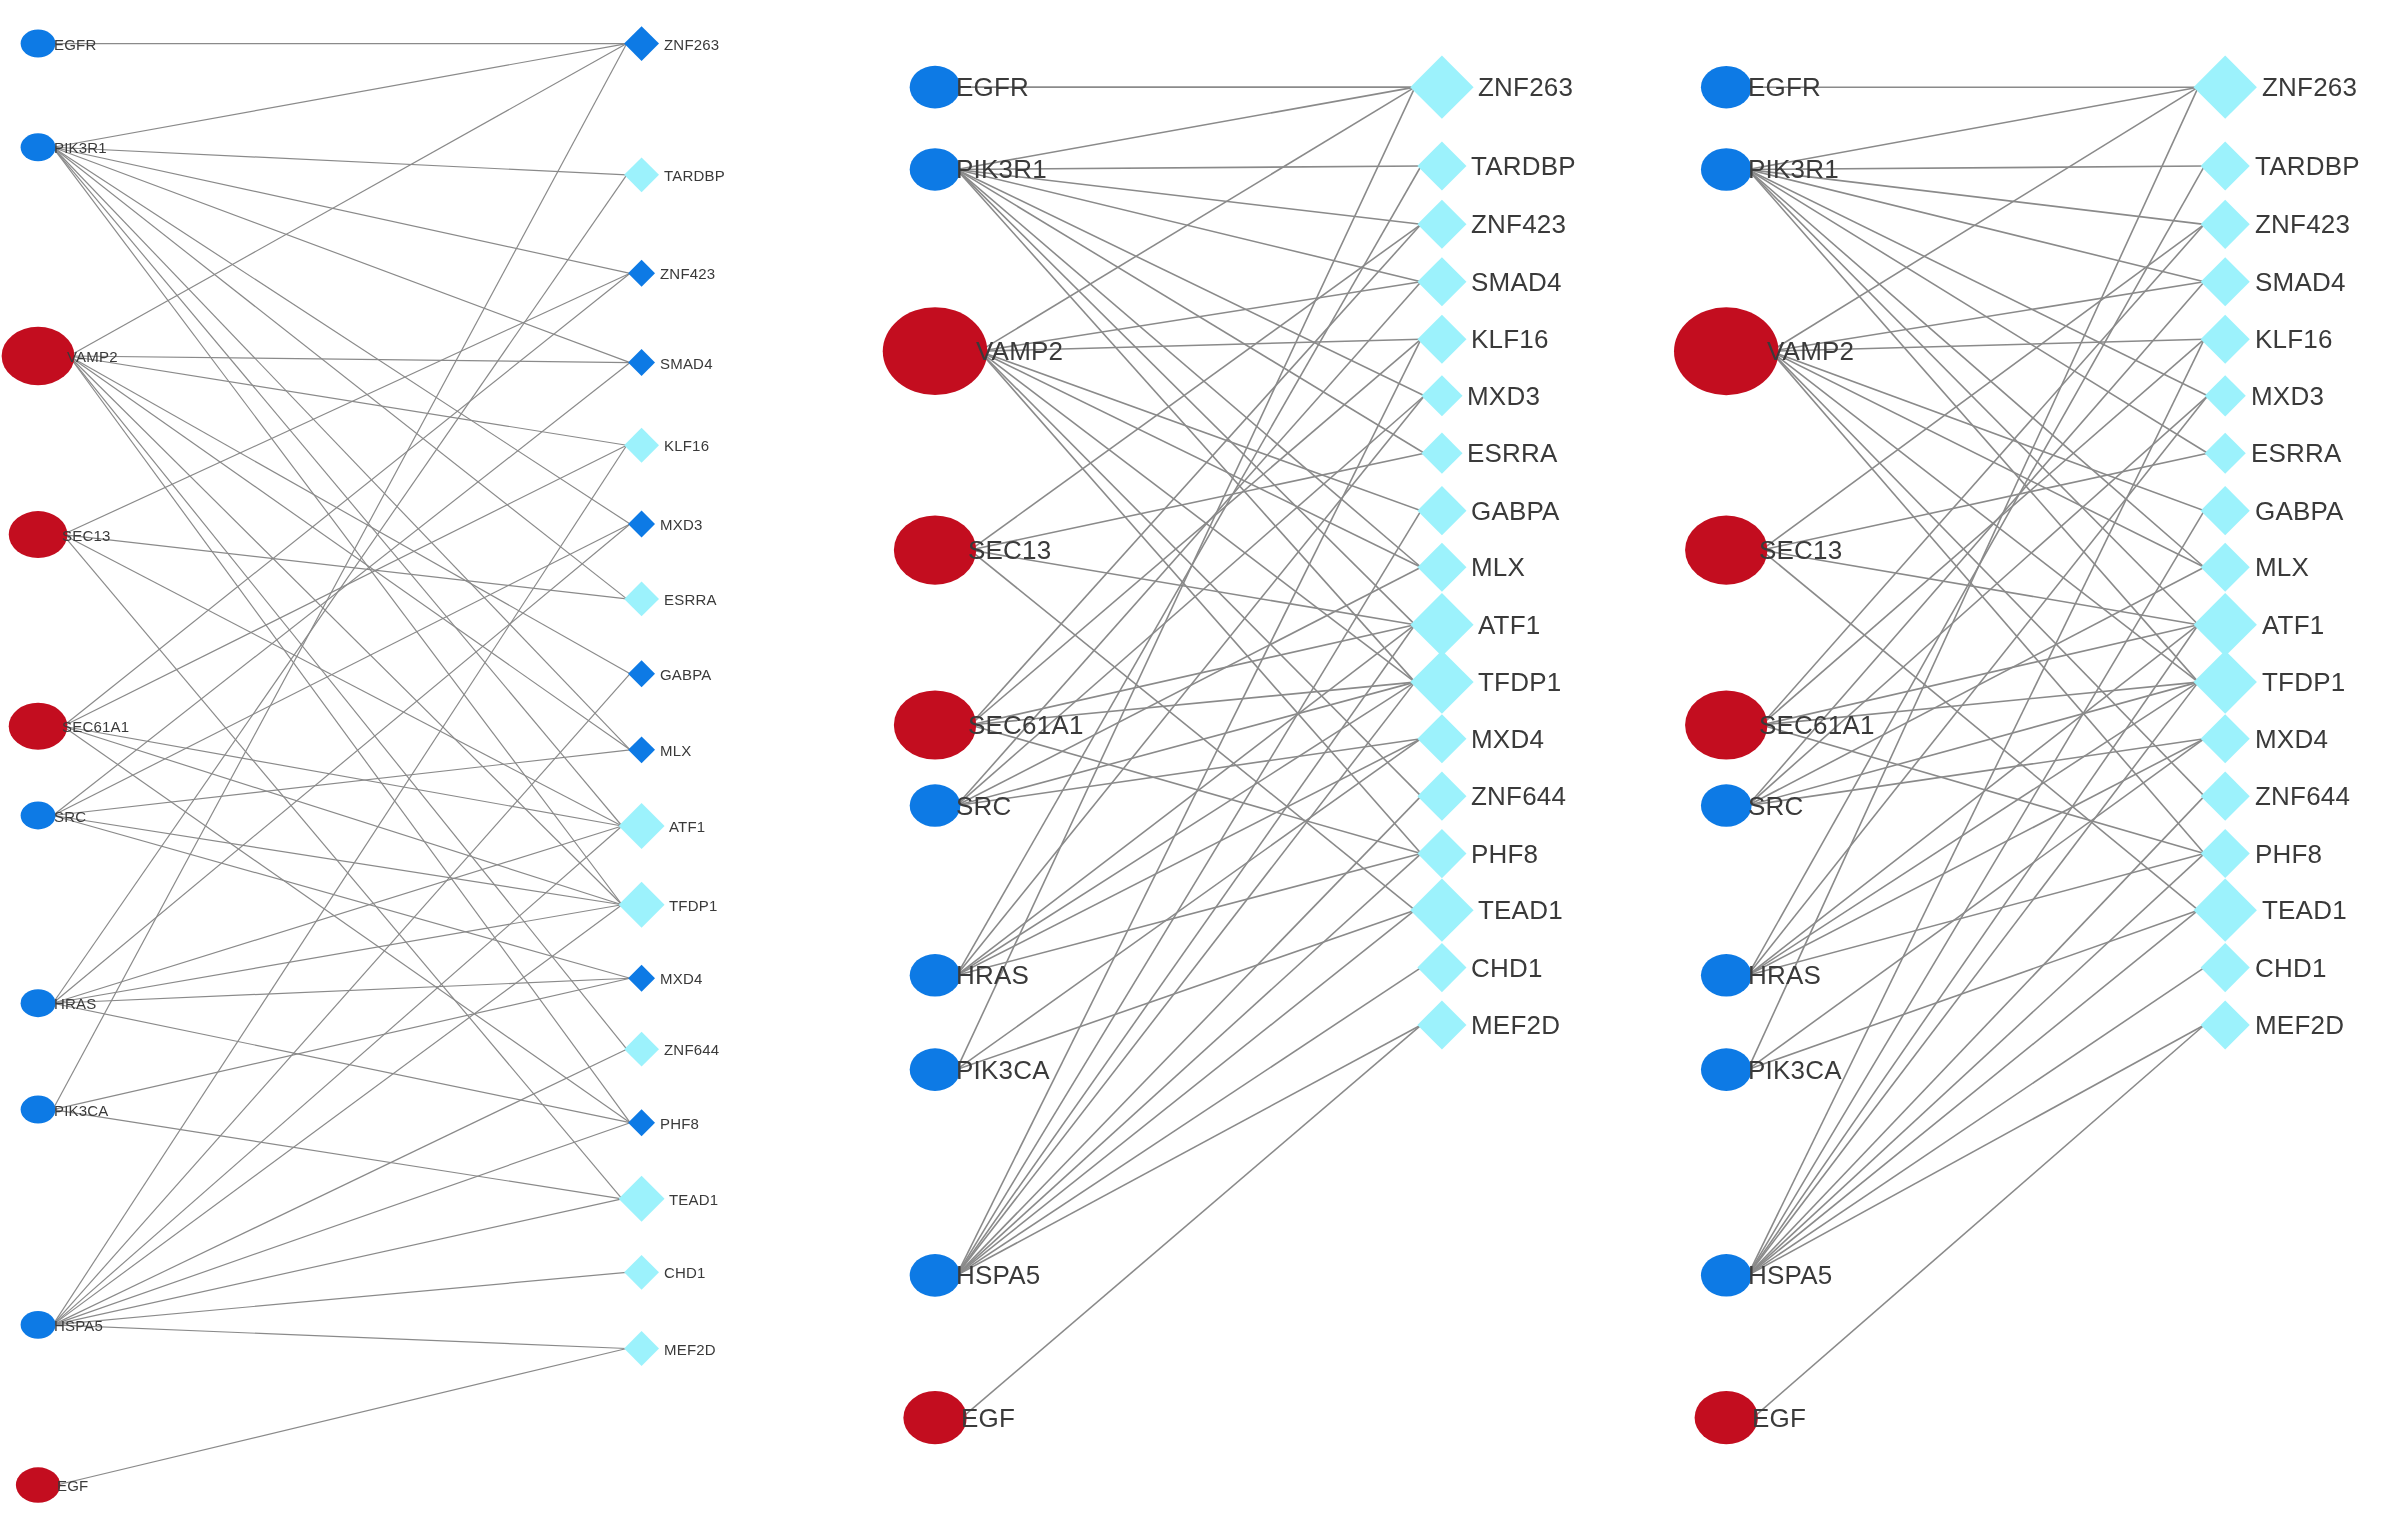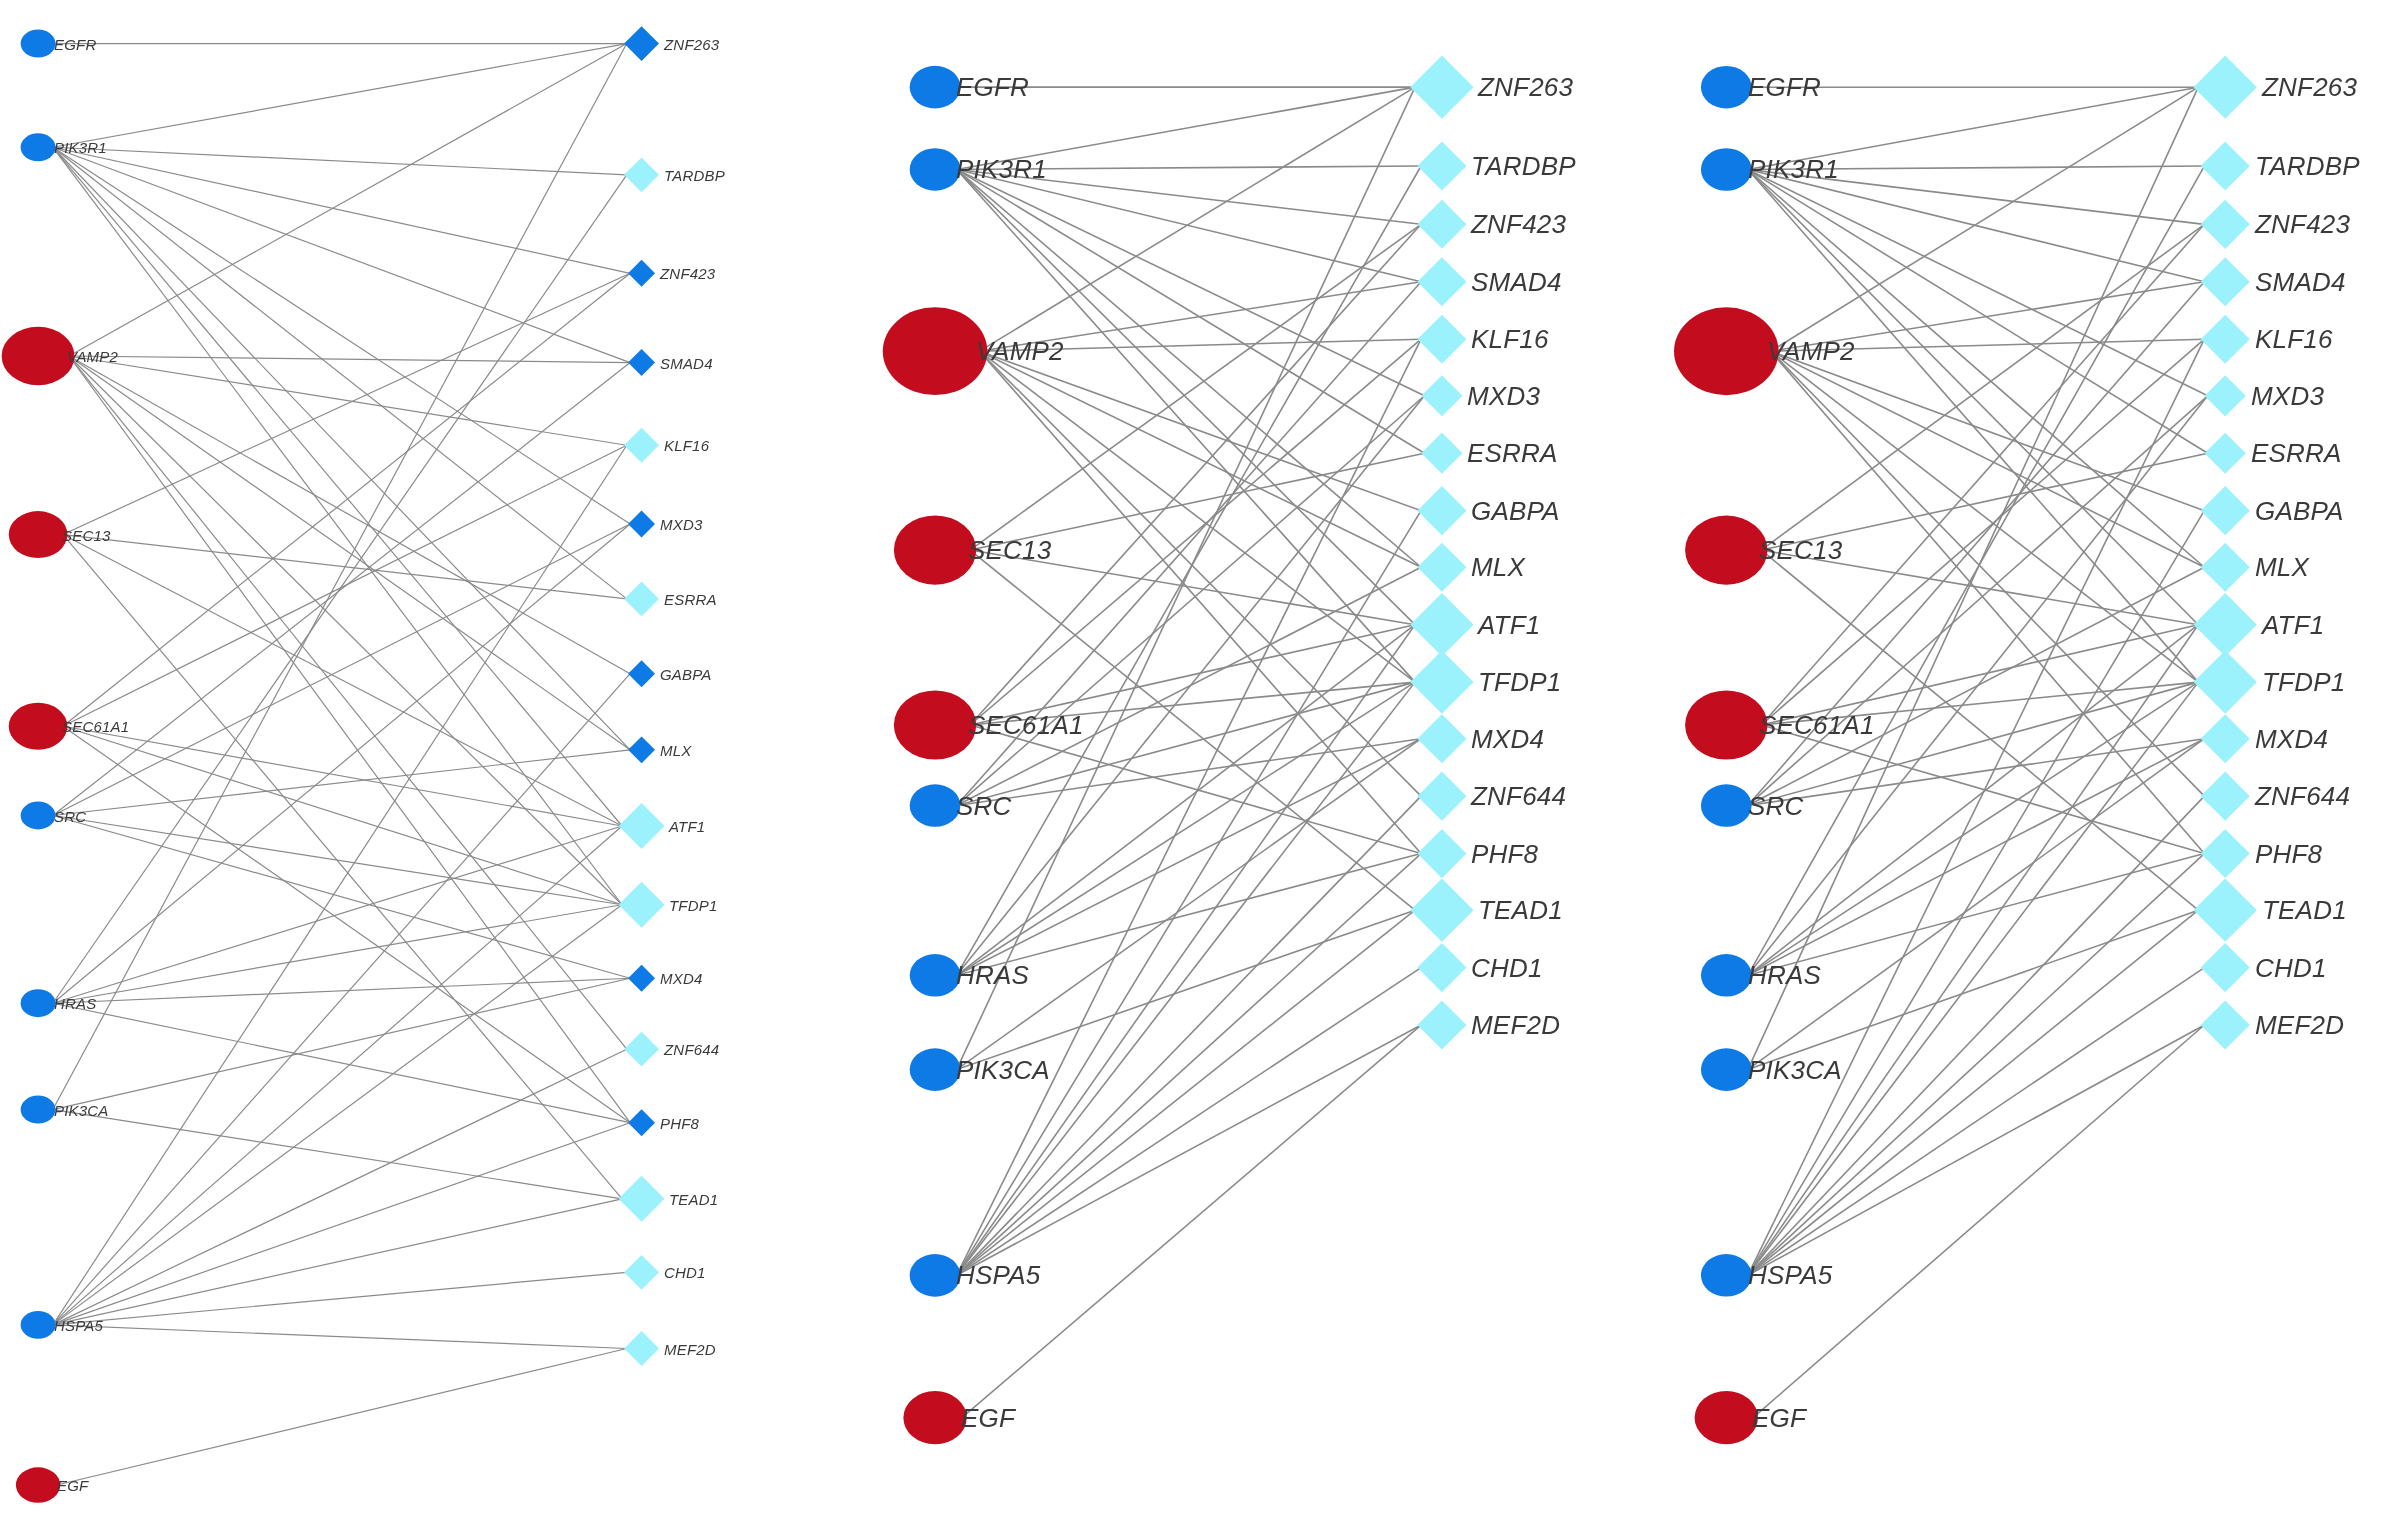--- a/index.html
+++ b/index.html
@@ -8,21 +8,20 @@
     width: 2401px; height: 1527px;
     background: #ffffff;
     font-family: "Liberation Sans", sans-serif;
     overflow: hidden;
   }
   #stage {
     position: relative;
     width: 2401px;
     height: 1527px;
     background: #ffffff;
-    font-style: italic;
   }
   .panel {
     position: absolute;
     top: 0;
     height: 1527px;
   }
   .panel svg { display: block; }
   .node-label {
     position: absolute;
     color: #3a3a3a;

